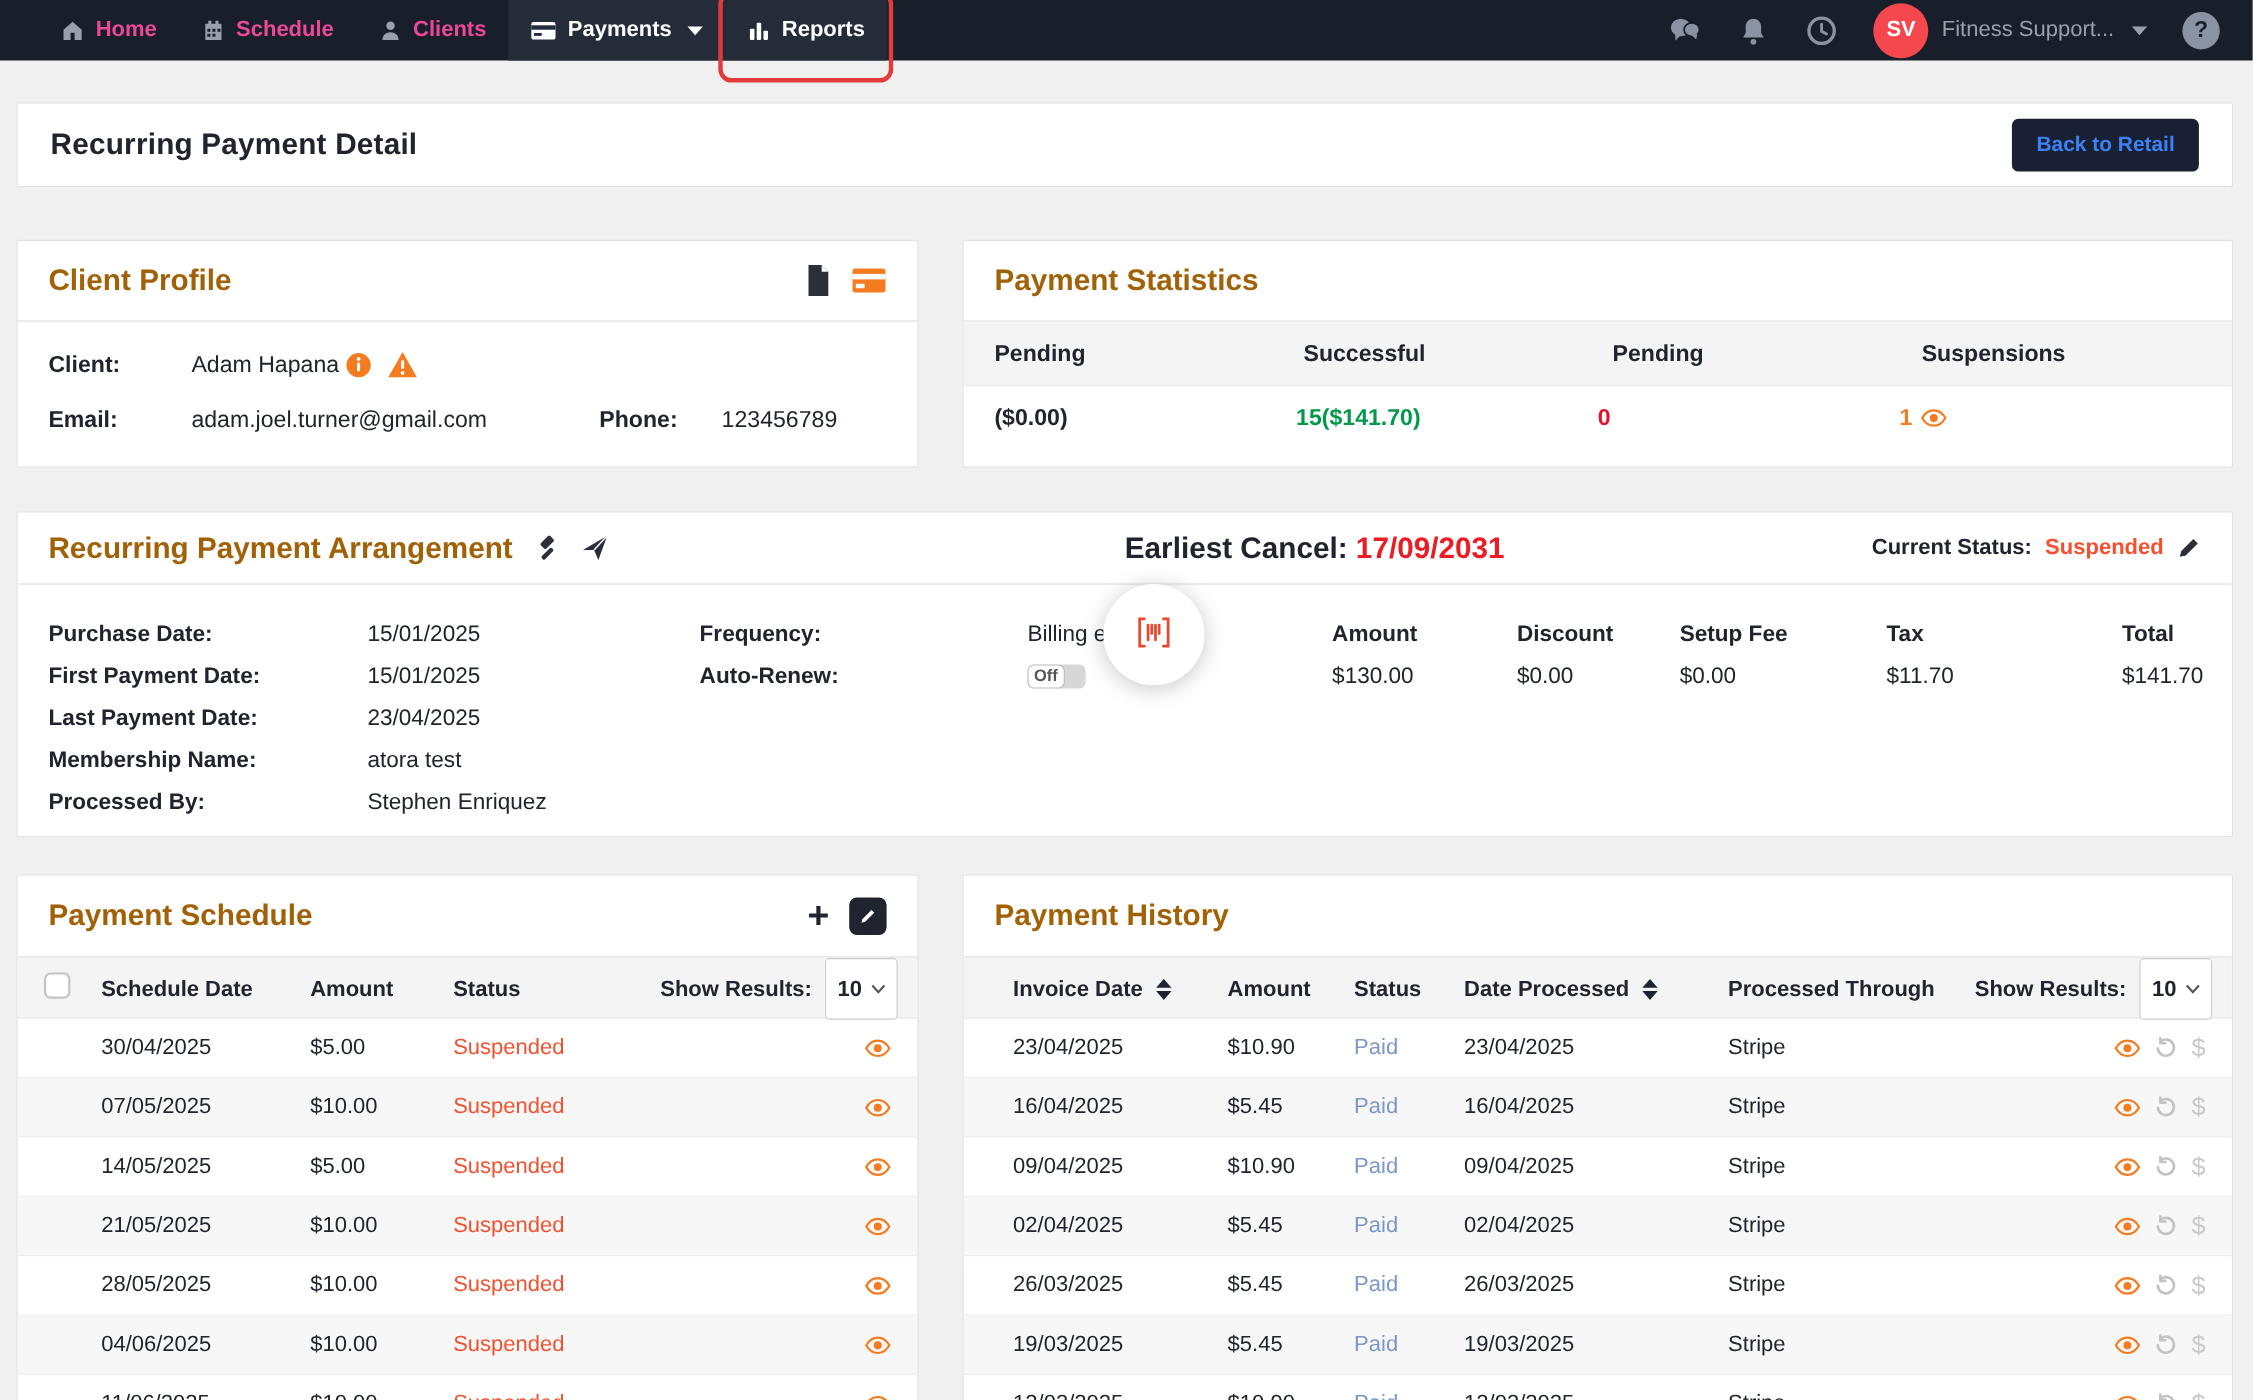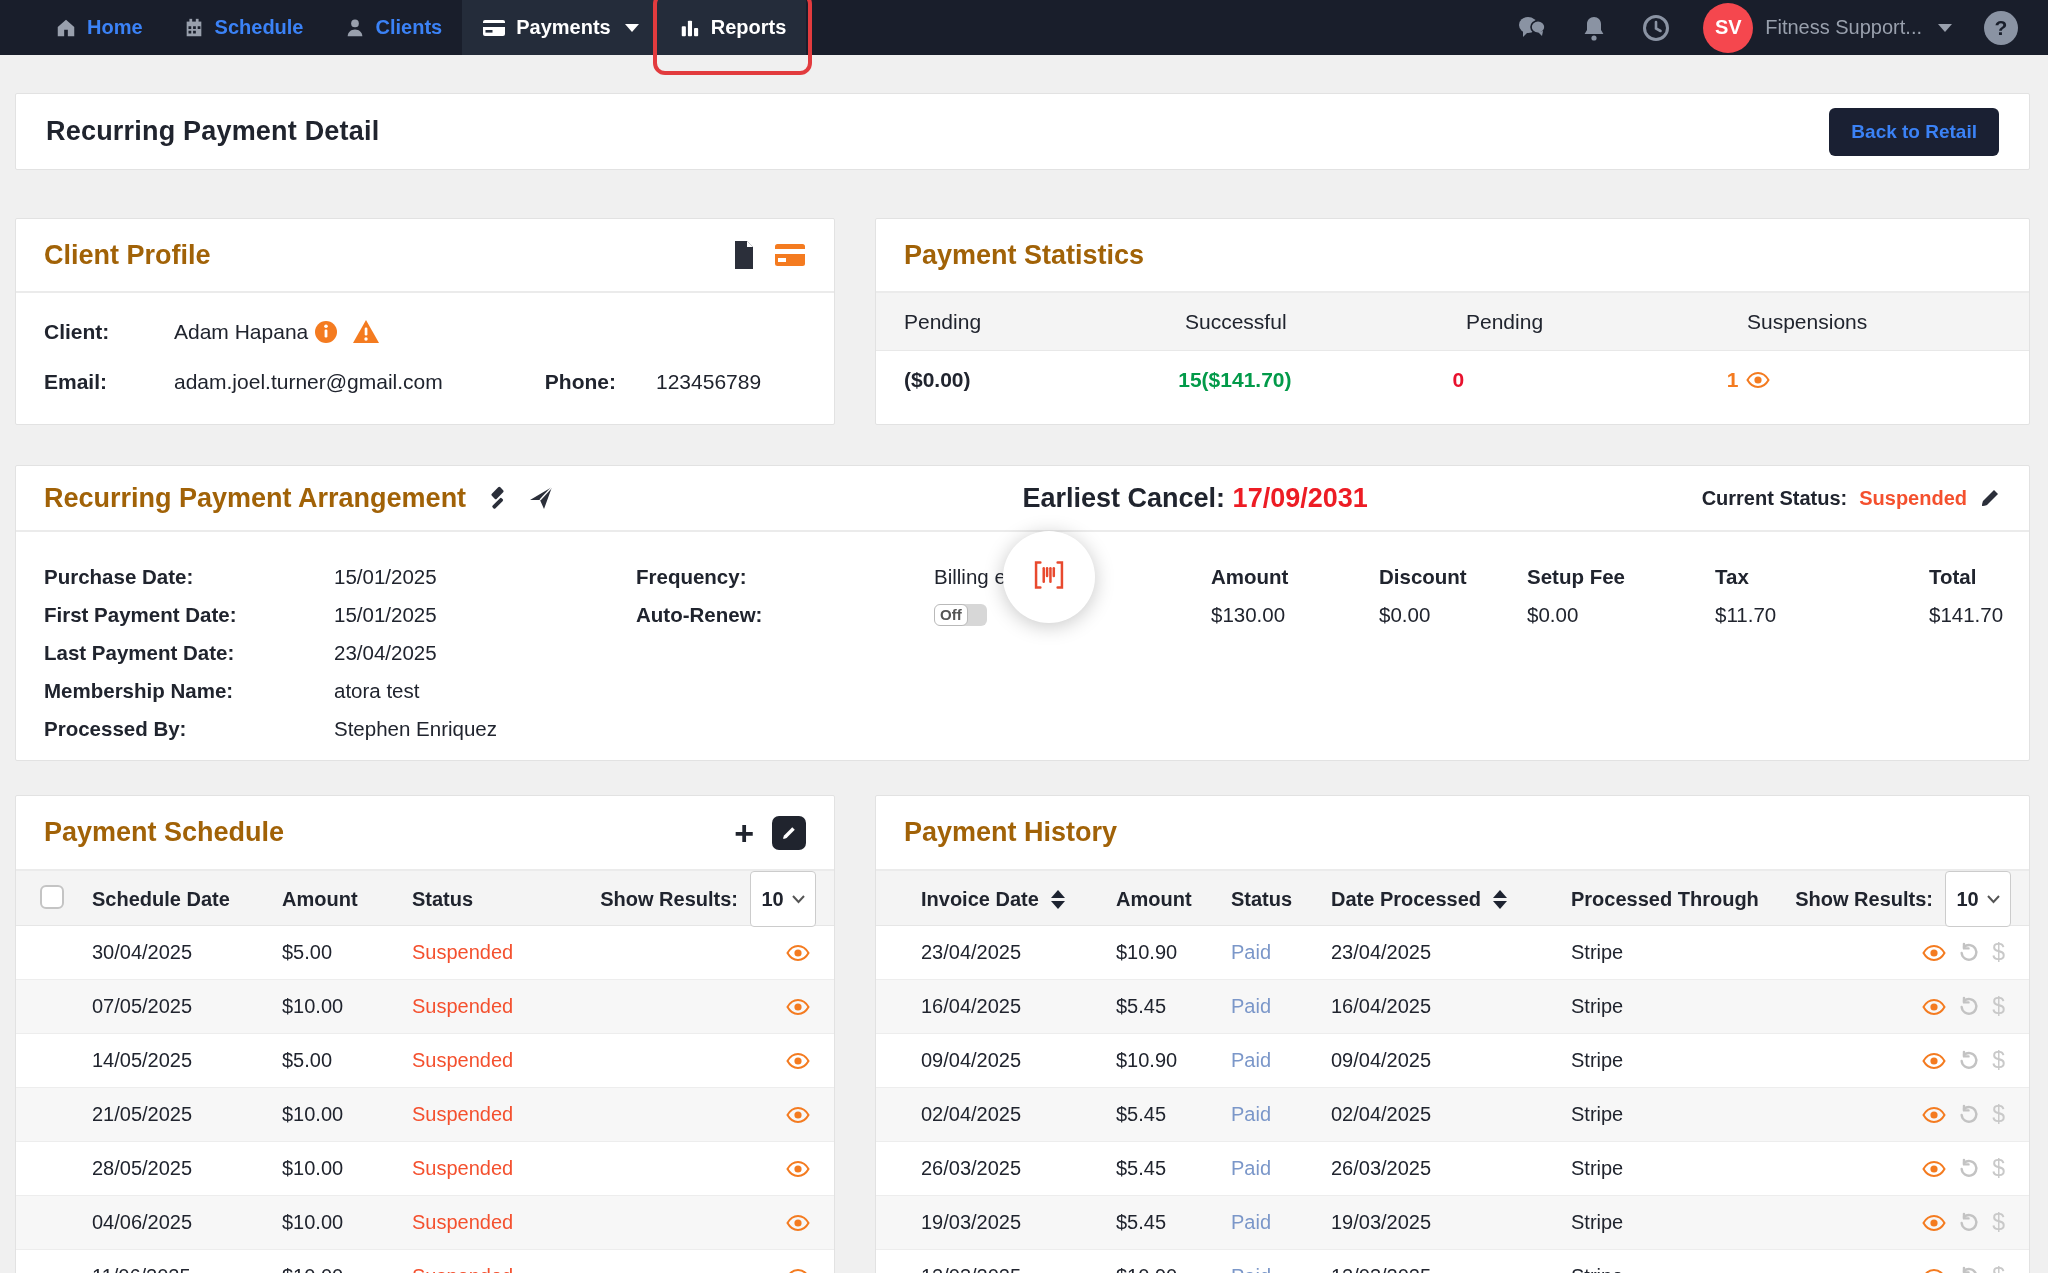--- a/index.html
+++ b/index.html
@@ -4,21 +4,21 @@
 <style>
   * { margin:0; padding:0; box-sizing:border-box; }
   html,body { width:2048px; height:1273px; overflow:hidden; background:#f0f0f0;
     font-family:"Liberation Sans", sans-serif; color:#20242e; }
 
   
   .navbar { position:relative; z-index:20; height:55px; background:#191e2b;
     display:flex; align-items:center; padding:0 30px 0 35px; overflow:visible; }
   .nav-left { display:flex; align-items:center; height:55px; }
   .nav-item { display:flex; align-items:center; gap:10px; height:55px; padding:0 20px;
-    color:#3b82f6; font-size:20px; font-weight:700; cursor:pointer; }
+    color:#ec4899; font-size:20px; font-weight:700; cursor:pointer; }
   .nav-item svg { display:block; }
   .nav-item.hl { background:#242c3a; color:#ffffff; }
   .nav-item.reports { position:relative; }
   .annotation { position:absolute; left:-6px; right:-6px; top:-8px; bottom:-20px;
     border:4px solid #e23b3e; border-radius:12px; pointer-events:none; }
   .caret { width:0; height:0; border-left:7px solid transparent; border-right:7px solid transparent;
     border-top:8px solid currentColor; margin-left:4px; }
   .nav-right { margin-left:auto; display:flex; align-items:center; gap:32px; }
   .nav-icon { width:30px; height:30px; display:flex; align-items:center; justify-content:center; cursor:pointer; }
   .avatar { width:50px; height:50px; border-radius:50%; background:#f5474e; color:#fff;
@@ -50,21 +50,21 @@
   .p-row { display:flex; align-items:center; margin-bottom:26px; }
   .p-row:last-child { margin-bottom:0; }
   .p-label { width:130px; font-weight:700; }
   .badge { display:inline-flex; margin-left:6px; vertical-align:middle; }
   .p-phone-label { margin-left:auto; font-weight:700; margin-right:40px; }
   .p-phone-val { width:150px; }
 
   
   .stats-head, .stats-vals { display:grid; grid-template-columns:1fr 1fr 1fr 1fr;
     align-items:center; padding:0 28px; }
-  .stats-head { height:58px; background:#f4f4f4; font-weight:400; font-size:21px;
+  .stats-head { height:58px; background:#f4f4f4; font-weight:700; font-size:21px;
     border-bottom:1px solid #e8e8e8;gap:27px; }
   .stats-vals { height:58px; font-weight:700; font-size:21px; }
   .v-pending { color:#20242e; }
   .v-success { color:#029a49; }
   .v-failed { color:#e8112d; }
   .v-susp { color:#f47b20; display:flex; align-items:center; gap:8px; }
 
   
   .arr { margin-top:40px; height:296px; position:relative; }
   .arr-header { height:66px; display:flex; align-items:center; padding:0 28px;

